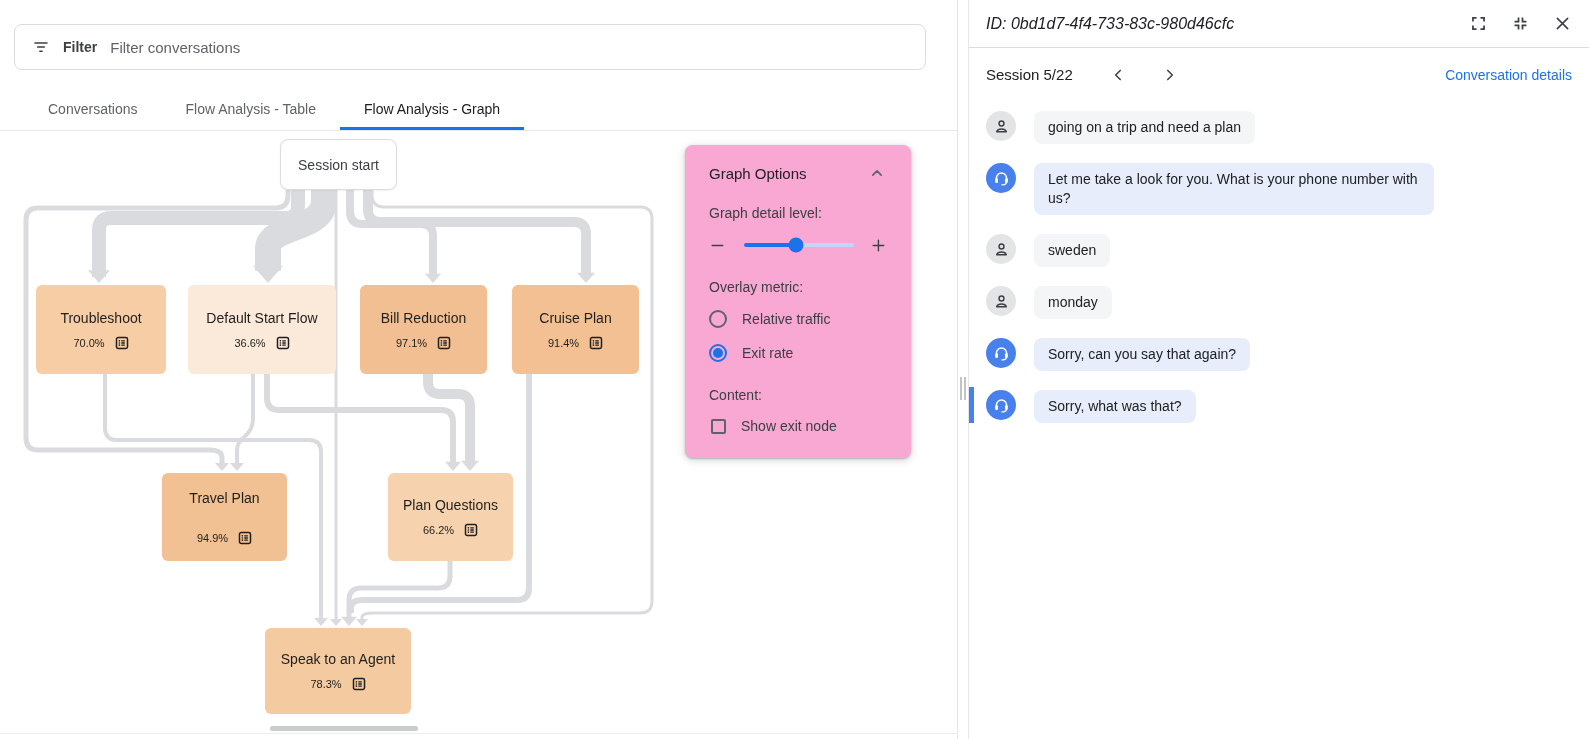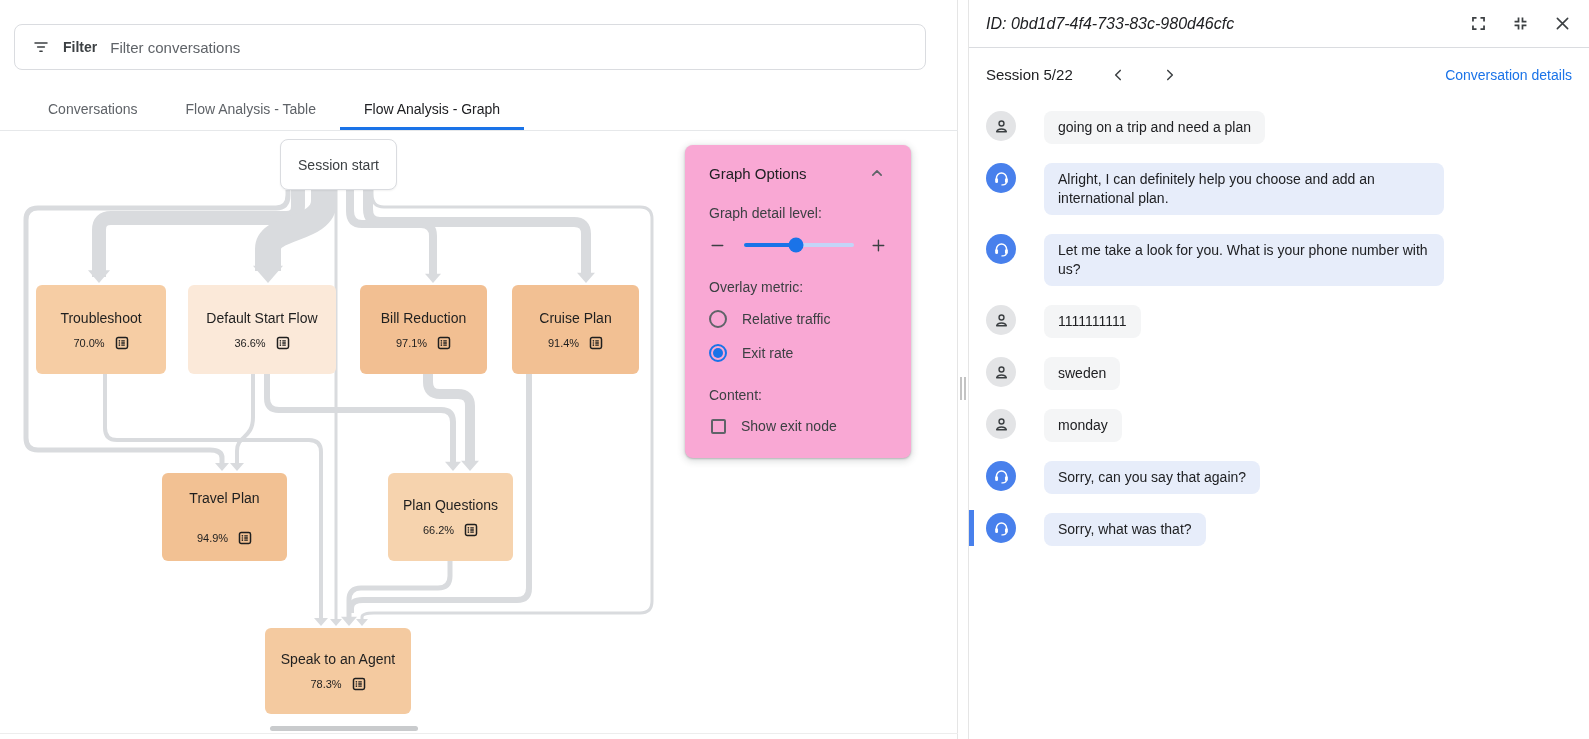--- a/index.html
+++ b/index.html
@@ -74,21 +74,21 @@
   .rp-header { height:48px; border-bottom:1px solid #dadce0; display:flex; align-items:center; padding:0 17px;font-style:italic; }
   .rp-title { font-size:16px; color:#202124; flex:1; }
   .rp-icons { display:flex; align-items:center; gap:23px; }
   .icon-btn { display:flex; align-items:center; justify-content:center; cursor:pointer; }
   .session-row { height:53px; display:flex; align-items:center; padding:0 17px; }
   .session-label { font-size:15px; font-weight:500; color:#202124; }
   .nav-chevron { margin-left:36px; cursor:pointer; display:flex; }
   .nav-chevron.next { margin-left:30px; }
   .details-link { margin-left:auto; color:#1a73e8; font-size:14px; font-weight:500; cursor:pointer; }
   .messages { padding:10px 17px 0; display:flex; flex-direction:column; gap:19px; }
-  .msg-row { display:flex; gap:28px; position:relative; align-items:flex-start; }
+  .msg-row { display:flex; gap:18px; position:relative; align-items:flex-start; }
   .avatar { width:30px; height:30px; border-radius:50%; flex:none; display:flex; align-items:center; justify-content:center; }
   .msg-row.user .avatar { background:#e3e4e6; }
   .msg-row.bot .avatar { background:#4880ec; }
   .bubble { padding:7px 14px; border-radius:8px; font-size:14px; line-height:19px; max-width:400px; color:#202124; }
   .msg-row.user .bubble { background:#f4f5f6; }
   .msg-row.bot .bubble { background:#e7edfa; }
   .msg-row.selected::before { content:""; position:absolute; left:-17px; top:-3px; width:5px; height:36px; background:#4880ec; }
 </style>
 </head>
 <body>
@@ -321,76 +321,56 @@
       </div>
       <div class="msg-row bot">
         <span class="avatar bot">
           <svg width="19" height="19" viewBox="0 0 24 24">
             <path d="M5.6,14.5 V11.4 a6.4,6.4 0 0 1 12.8,0 V14.5" fill="none" stroke="#fff" stroke-width="1.9"></path>
             <rect x="4" y="11.6" width="3.6" height="6.2" rx="1.8" fill="#fff"></rect>
             <rect x="16.4" y="11.6" width="3.6" height="6.2" rx="1.8" fill="#fff"></rect>
             <path d="M18.1,17.6 a4.3,3.1 0 0 1 -4.3,2.5 h-1.2" fill="none" stroke="#fff" stroke-width="1.7" stroke-linecap="round"></path>
           </svg>
         </span>
-        <span class="bubble">Alright, I can definitely help you choose and add an international plan.</span>
+        <span class="bubble">Let me take a look for you. What is your phone number with us?</span>
+      </div>
+      <div class="msg-row user">
+        <span class="avatar user">
+          <svg width="19" height="19" viewBox="0 0 24 24">
+            <circle cx="12" cy="8.2" r="3.1" fill="none" stroke="#3c4043" stroke-width="1.8"></circle>
+            <path d="M5.9,18.6 a6.3,4.7 0 0 1 12.2,0 z" fill="none" stroke="#3c4043" stroke-width="1.8" stroke-linejoin="round"></path>
+          </svg>
+        </span>
+        <span class="bubble">sweden</span>
+      </div>
+      <div class="msg-row user">
+        <span class="avatar user">
+          <svg width="19" height="19" viewBox="0 0 24 24">
+            <circle cx="12" cy="8.2" r="3.1" fill="none" stroke="#3c4043" stroke-width="1.8"></circle>
+            <path d="M5.9,18.6 a6.3,4.7 0 0 1 12.2,0 z" fill="none" stroke="#3c4043" stroke-width="1.8" stroke-linejoin="round"></path>
+          </svg>
+        </span>
+        <span class="bubble">monday</span>
       </div>
       <div class="msg-row bot">
         <span class="avatar bot">
           <svg width="19" height="19" viewBox="0 0 24 24">
             <path d="M5.6,14.5 V11.4 a6.4,6.4 0 0 1 12.8,0 V14.5" fill="none" stroke="#fff" stroke-width="1.9"></path>
             <rect x="4" y="11.6" width="3.6" height="6.2" rx="1.8" fill="#fff"></rect>
             <rect x="16.4" y="11.6" width="3.6" height="6.2" rx="1.8" fill="#fff"></rect>
             <path d="M18.1,17.6 a4.3,3.1 0 0 1 -4.3,2.5 h-1.2" fill="none" stroke="#fff" stroke-width="1.7" stroke-linecap="round"></path>
           </svg>
         </span>
-        <span class="bubble">Let me take a look for you. What is your phone number with us?</span>
-      </div>
-      <div class="msg-row user">
-        <span class="avatar user">
-          <svg width="19" height="19" viewBox="0 0 24 24">
-            <circle cx="12" cy="8.2" r="3.1" fill="none" stroke="#3c4043" stroke-width="1.8"></circle>
-            <path d="M5.9,18.6 a6.3,4.7 0 0 1 12.2,0 z" fill="none" stroke="#3c4043" stroke-width="1.8" stroke-linejoin="round"></path>
-          </svg>
-        </span>
-        <span class="bubble">1111111111</span>
-      </div>
-      <div class="msg-row user">
-        <span class="avatar user">
-          <svg width="19" height="19" viewBox="0 0 24 24">
-            <circle cx="12" cy="8.2" r="3.1" fill="none" stroke="#3c4043" stroke-width="1.8"></circle>
-            <path d="M5.9,18.6 a6.3,4.7 0 0 1 12.2,0 z" fill="none" stroke="#3c4043" stroke-width="1.8" stroke-linejoin="round"></path>
-          </svg>
-        </span>
-        <span class="bubble">sweden</span>
-      </div>
-      <div class="msg-row user">
-        <span class="avatar user">
-          <svg width="19" height="19" viewBox="0 0 24 24">
-            <circle cx="12" cy="8.2" r="3.1" fill="none" stroke="#3c4043" stroke-width="1.8"></circle>
-            <path d="M5.9,18.6 a6.3,4.7 0 0 1 12.2,0 z" fill="none" stroke="#3c4043" stroke-width="1.8" stroke-linejoin="round"></path>
-          </svg>
-        </span>
-        <span class="bubble">monday</span>
-      </div>
-      <div class="msg-row bot">
+        <span class="bubble">Sorry, can you say that again?</span>
+      </div>
+      <div class="msg-row bot selected">
         <span class="avatar bot">
           <svg width="19" height="19" viewBox="0 0 24 24">
             <path d="M5.6,14.5 V11.4 a6.4,6.4 0 0 1 12.8,0 V14.5" fill="none" stroke="#fff" stroke-width="1.9"></path>
             <rect x="4" y="11.6" width="3.6" height="6.2" rx="1.8" fill="#fff"></rect>
             <rect x="16.4" y="11.6" width="3.6" height="6.2" rx="1.8" fill="#fff"></rect>
             <path d="M18.1,17.6 a4.3,3.1 0 0 1 -4.3,2.5 h-1.2" fill="none" stroke="#fff" stroke-width="1.7" stroke-linecap="round"></path>
           </svg>
         </span>
-        <span class="bubble">Sorry, can you say that again?</span>
-      </div>
-      <div class="msg-row bot selected">
-        <span class="avatar bot">
-          <svg width="19" height="19" viewBox="0 0 24 24">
-            <path d="M5.6,14.5 V11.4 a6.4,6.4 0 0 1 12.8,0 V14.5" fill="none" stroke="#fff" stroke-width="1.9"></path>
-            <rect x="4" y="11.6" width="3.6" height="6.2" rx="1.8" fill="#fff"></rect>
-            <rect x="16.4" y="11.6" width="3.6" height="6.2" rx="1.8" fill="#fff"></rect>
-            <path d="M18.1,17.6 a4.3,3.1 0 0 1 -4.3,2.5 h-1.2" fill="none" stroke="#fff" stroke-width="1.7" stroke-linecap="round"></path>
-          </svg>
-        </span>
         <span class="bubble">Sorry, what was that?</span>
       </div>
     </div>
 </div>
 
 </body></html>

